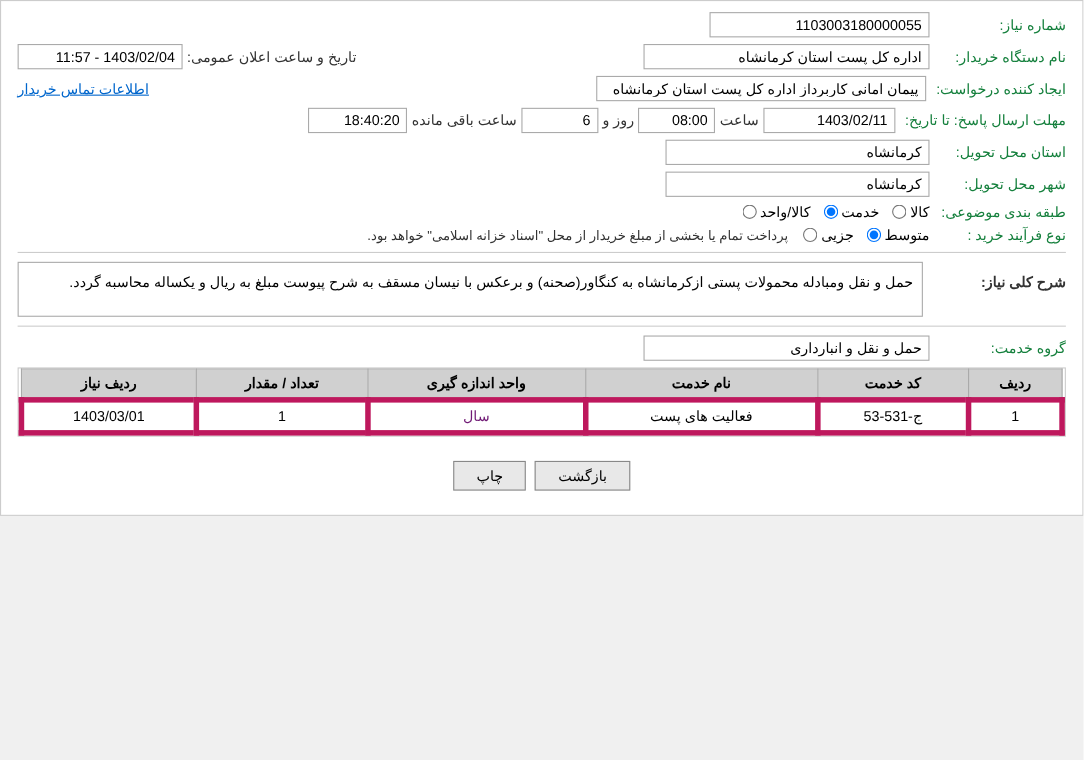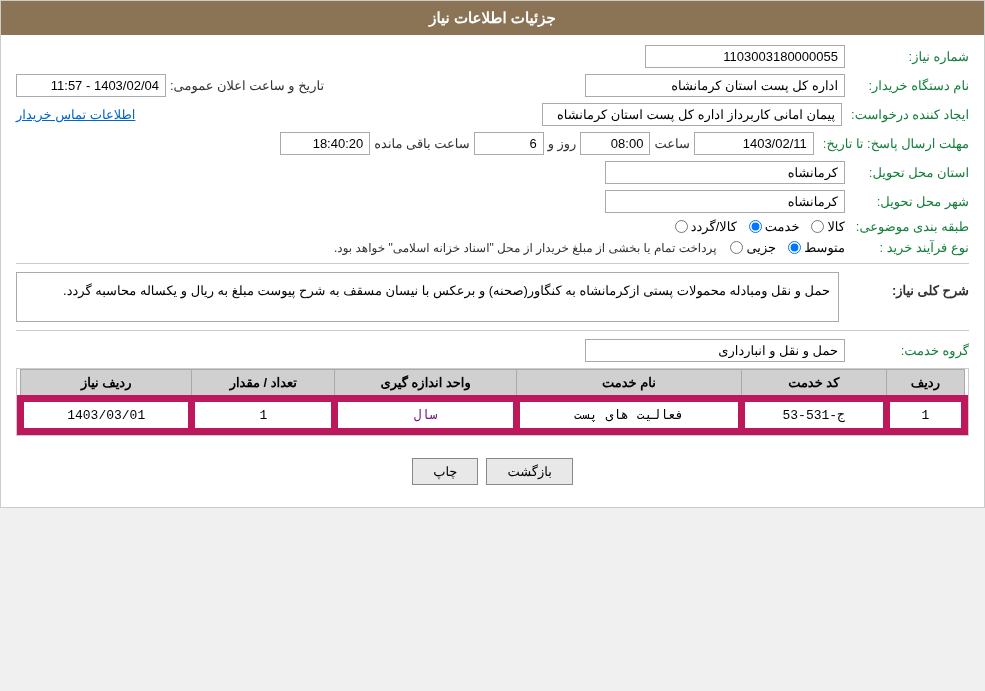--- a/index.html
+++ b/index.html
@@ -84,24 +84,23 @@
       font-size: 13px;
     }
     table th {
       background: #d0d0d0;
       border: 1px solid #aaa;
       padding: 5px 8px;
       text-align: center;
       font-weight: bold;
     }
     table td {
-      border: 7px solid #be185d;
+      border: 5px solid #be185d;
       padding: 5px 8px;
       text-align: center;
-      font-family: Liberation Mono, monospace;
     }
     table td.red-text {
       color: #701a75;
     }
     .textarea-box {
       width: 100%;
       height: 80px;
       border: 1px solid #aaa;
       resize: none;
       font-family: Tahoma, Arial, sans-serif;
@@ -170,23 +169,20 @@
       display: flex;
       align-items: center;
       gap: 5px;
     }
   </style>
 </head>
 <body>
 
 <div class="page-wrapper">
 
-  <div class="header-bar">
-    <span>جزئیات اطلاعات نیاز</span>
-  </div>
 
   <div class="content">
 
     <div class="form-row">
       <span class="label">شماره نیاز:</span>
       <input class="input-field input-fixed-200" type="text" value="1103003180000055" readonly="" style="">
       <span style="flex:1"></span>
     </div>
 
     <div class="form-row">
@@ -230,21 +226,21 @@
       <div class="radio-group">
         <div class="radio-item">
           <span>کالا</span>
           <input type="radio" name="tabaqe" value="kala" style="">
         </div>
         <div class="radio-item">
           <span>خدمت</span>
           <input type="radio" name="tabaqe" value="khedmat" checked="" style="">
         </div>
         <div class="radio-item">
-          <span>کالا/گردد</span>
+          <span>کالا/واحد</span>
           <input type="radio" name="tabaqe" value="kala_khedmat" style="">
         </div>
       </div>
     </div>
 
     <div class="form-row">
       <span class="label">نوع فرآیند خرید :</span>
       <div class="radio-group">
         <div class="radio-item">
           <span>متوسط</span>

